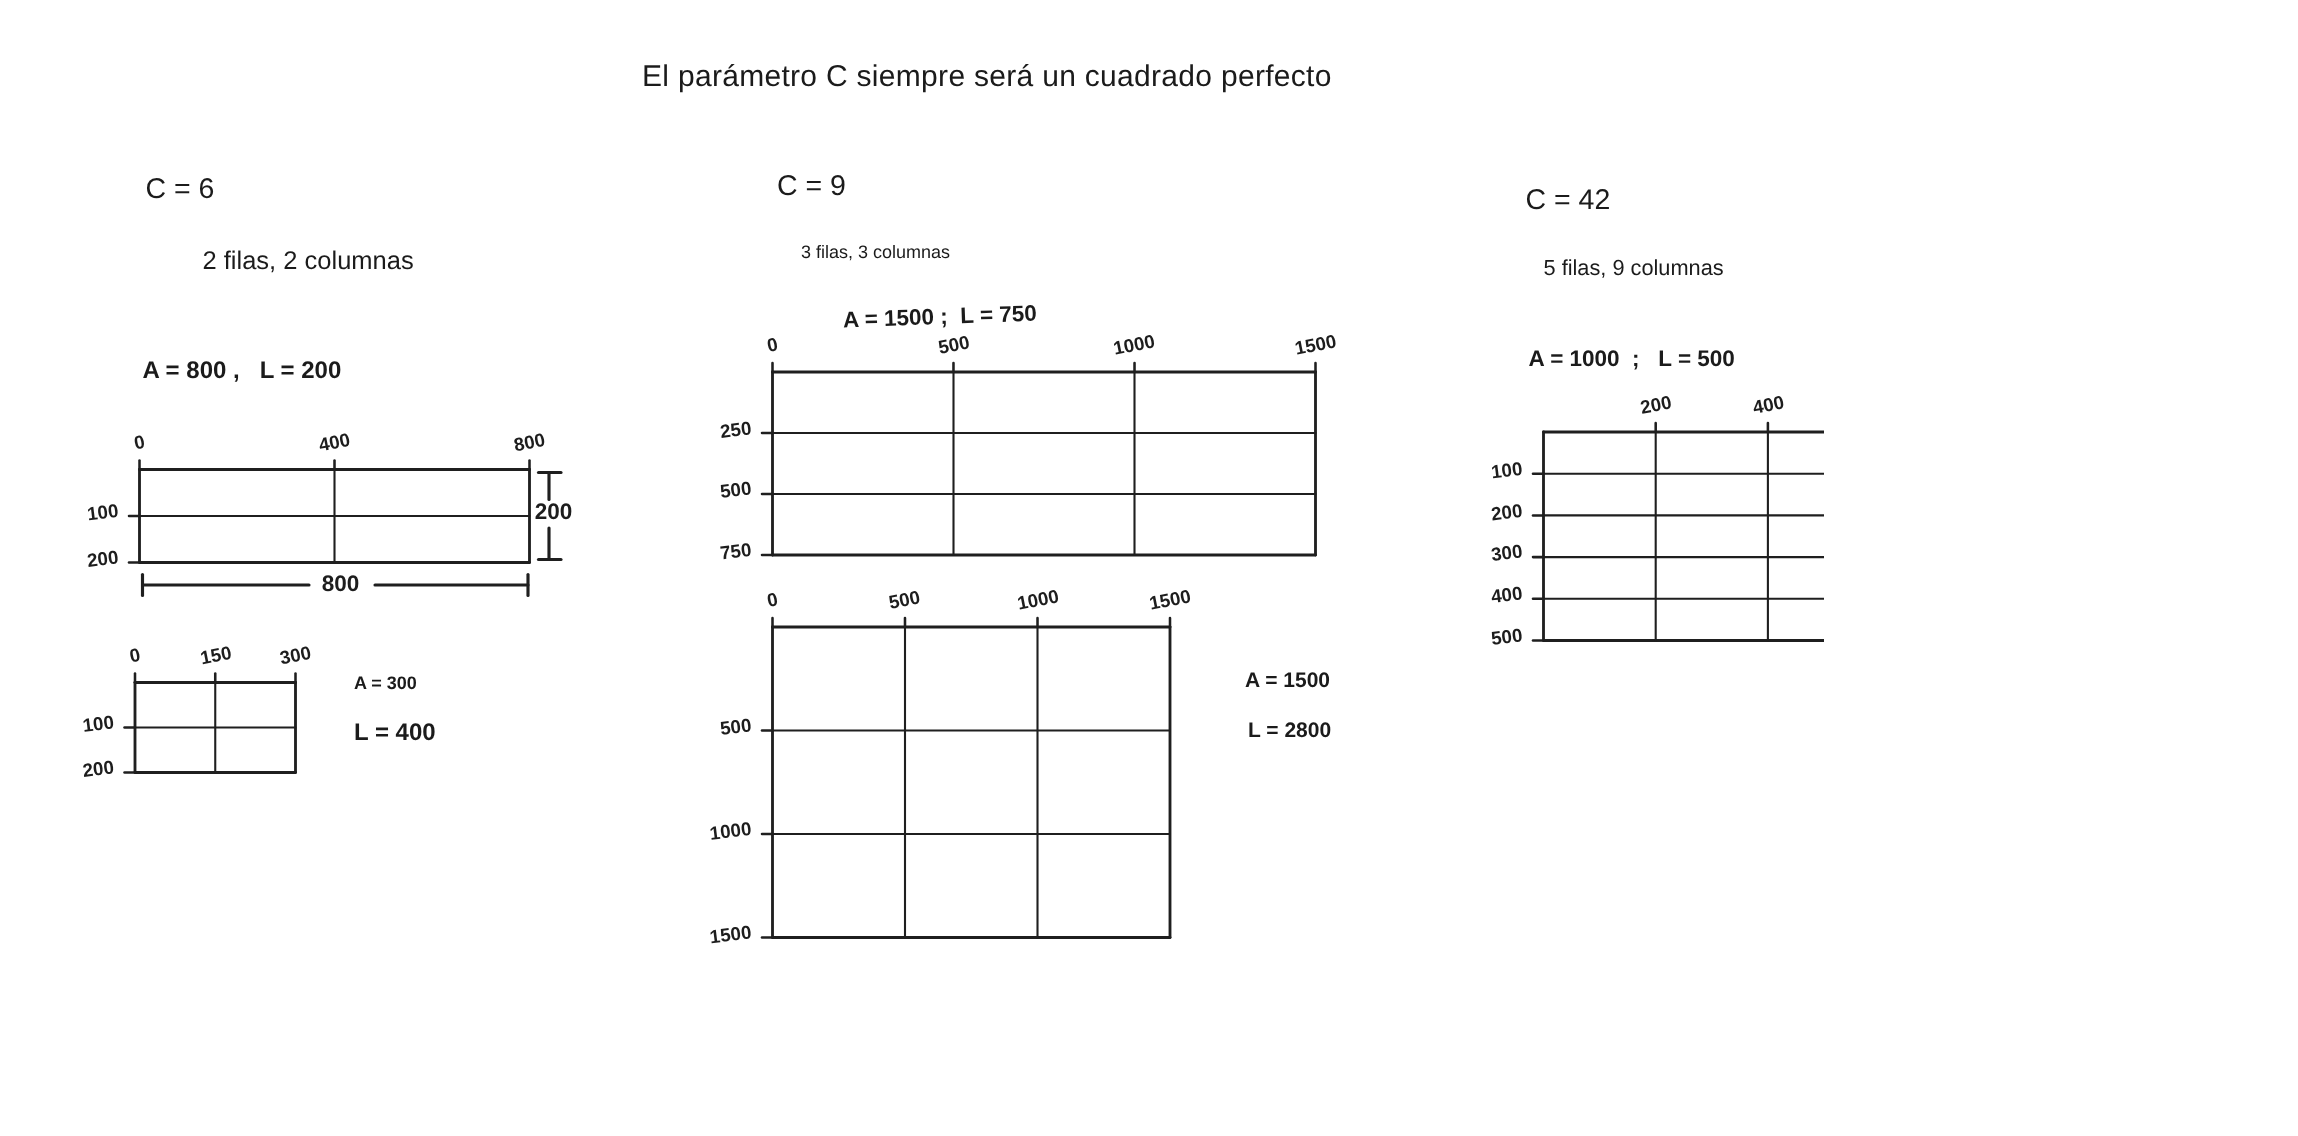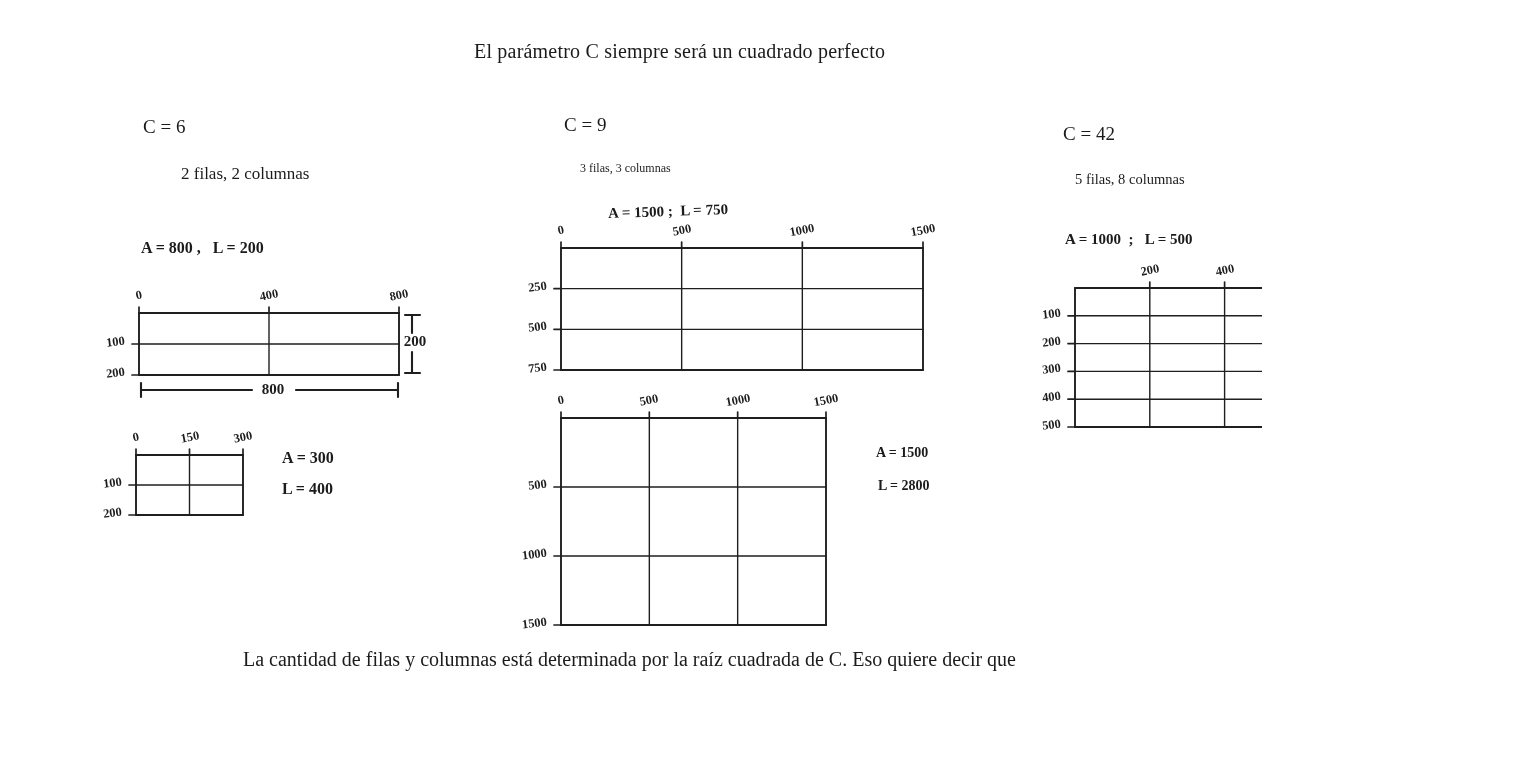--- a/index.html
+++ b/index.html
@@ -1,30 +1,29 @@
 <!DOCTYPE html>
 <html><head>
 <meta charset="utf-8">
 <style>
   html,body{margin:0;padding:0;background:#fff;}
   #stage{
     position:relative;
     width:1216px;height:757px;
     background:#ffffff;
-    font-family:Liberation Serif, serif;
+    font-family:Liberation Sans, sans-serif;
     color:#1b1b1b;
     overflow:hidden;
-    margin-left:46px;
   }
   .txt{position:absolute;white-space:pre;color:#1b1b1b;line-height:1.15;}
   .title{left:428px;top:40px;font-size:20px;letter-spacing:.2px;}
   .h-c4{left:97px;top:116px;font-size:19px;}
   .s-c4{left:135px;top:164px;font-size:17px;}
   .lbl-c4-main{left:95px;top:239px;font-size:16px;font-weight:700;}
-  .lbl-c4-small-a{left:236px;top:449px;font-size:16px;font-weight:700;}
+  .lbl-c4-small-a{left:236px;top:449px;font-size:12px;font-weight:700;}
   .lbl-c4-small-l{left:236px;top:480px;font-size:16px;font-weight:700;}
   .h-c9{left:518px;top:114px;font-size:19px;}
   .s-c9{left:534px;top:162px;font-size:12px;}
   .lbl-c9-wide{left:562px;top:203px;font-size:15px;font-weight:700;transform:rotate(-2deg);}
   .lbl-c9-sq-a{left:830px;top:445px;font-size:14px;font-weight:700;}
   .lbl-c9-sq-l{left:832px;top:478px;font-size:14px;font-weight:700;}
   .h-c25{left:1017px;top:123px;font-size:19px;}
   .s-c25{left:1029px;top:171px;font-size:14.5px;}
   .lbl-c25{left:1019px;top:231px;font-size:15px;font-weight:700;}
   .f1{left:197px;top:648px;font-size:20px;}
@@ -136,24 +135,23 @@
   <div class="txt lbl-c4-small-a">A = 300</div>
   <div class="txt lbl-c4-small-l">L = 400</div>
 
   <div class="txt h-c9">C = 9</div>
   <div class="txt s-c9">3 filas, 3 columnas</div>
   <div class="txt lbl-c9-wide">A = 1500 ;  L = 750</div>
   <div class="txt lbl-c9-sq-a">A = 1500</div>
   <div class="txt lbl-c9-sq-l">L = 2800</div>
 
   <div class="txt h-c25">C = 42</div>
-  <div class="txt s-c25">5 filas, 8 columnas</div>
+  <div class="txt s-c25">5 filas, 9 columnas</div>
   <div class="txt lbl-c25">A = 1000  ;   L = 500</div>
 
-  <div class="txt f1">La cantidad de filas y columnas está determinada por la raíz cuadrada de C. Eso quiere decir que</div>
 
 <div class="tick xtick" style="left: 73px; top: 288px;">0</div>
     <div class="tick xtick" style="left: 203px; top: 288px;">400</div>
     <div class="tick xtick" style="left: 333px; top: 288px;">800</div>
     <div class="tick ytick" style="left: 39px; top: 336px;">100</div>
     <div class="tick ytick" style="left: 39px; top: 367px;">200</div>
     <div class="tick xtick" style="left: 70px; top: 430px;">0</div>
     <div class="tick xtick" style="left: 123.5px; top: 430px;">150</div>
     <div class="tick xtick" style="left: 177px; top: 430px;">300</div>
     <div class="tick ytick" style="left: 36px; top: 477px;">100</div>

